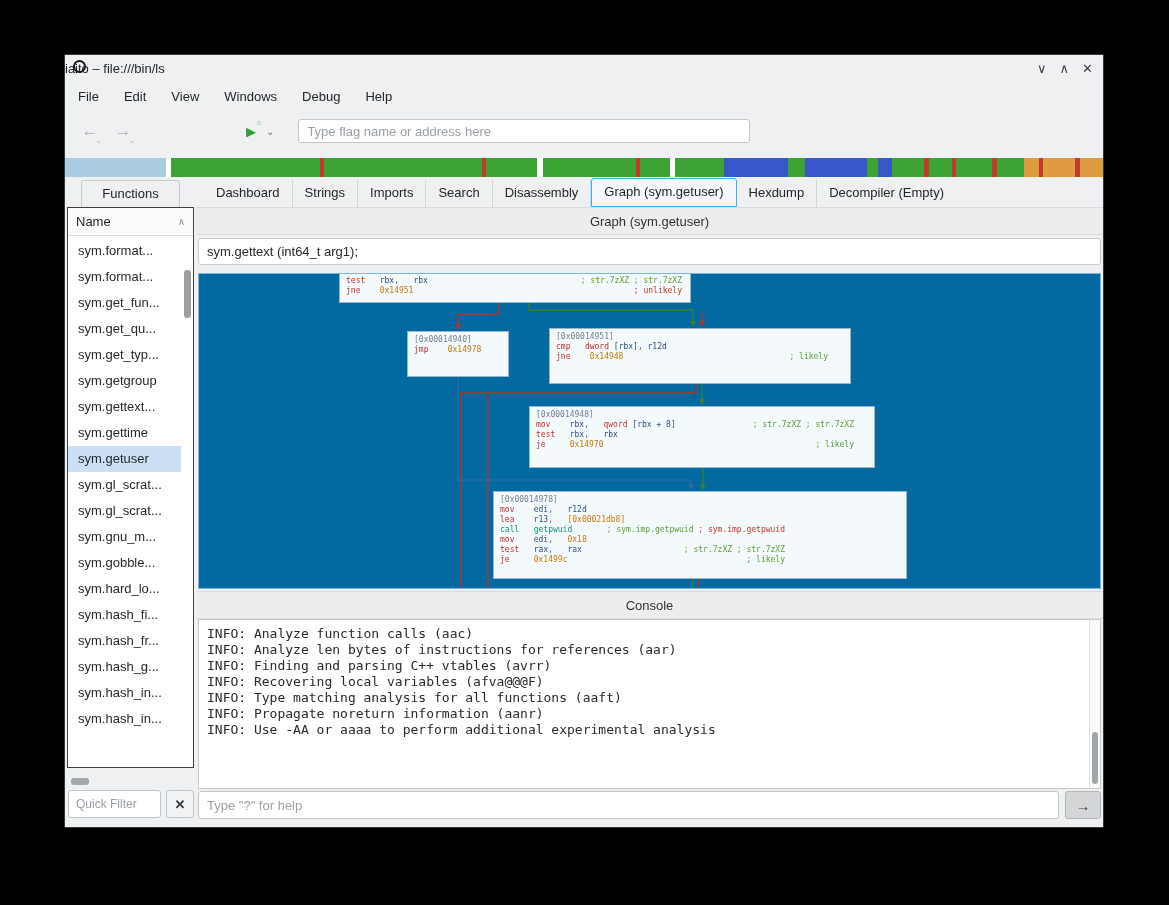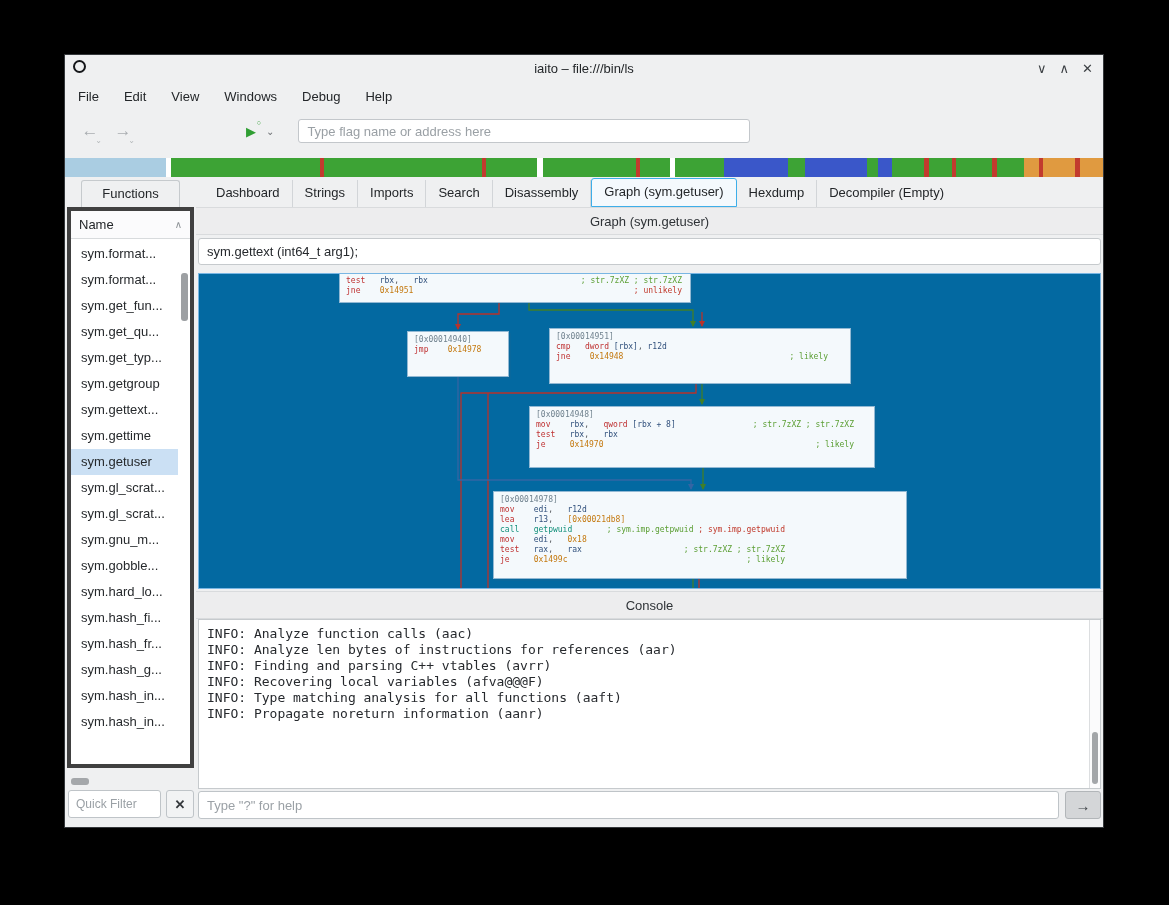--- a/index.html
+++ b/index.html
@@ -5,21 +5,21 @@
   * { box-sizing: border-box; margin: 0; padding: 0; }
   html,body { width:1169px; height:905px; background:#000; font-family:"Liberation Sans", sans-serif; overflow:hidden; }
   #desktop { position:relative; width:1169px; height:905px; background:#000; }
 
   #app-window { position:absolute; left:65px; top:55px; width:1038px; height:772px;
     background:#eff0f1; box-shadow:0 0 0 1px #35383b; display:flex; flex-direction:column; }
 
   
   .titlebar { height:26px; position:relative; display:flex; align-items:center; background:#eff0f1; }
   .tb-logo { position:absolute; left:8px; top:5px; width:13px; height:13px; border:2.5px solid #15171a; border-radius:50%; }
-  .tb-title { width:100%; text-align:center; font-size:13px; color:#232629; }
+  .tb-title { width:100%; font-size:13px; color:#232629; }
   .tb-controls { position:absolute; right:10px; top:0; height:26px; display:flex; align-items:center; gap:13px; }
   .tb-btn { font-size:13px; color:#3b3f43; cursor:default; line-height:1; }
 
   
   .menubar { height:30px; display:flex; align-items:center; padding-left:11px; gap:21px; }
   .menu-item { font-size:13px; color:#232629; padding:3px 2px; }
 
   
   .toolbar { height:40px; display:flex; align-items:center; padding-left:15px; }
   .nav-arrow { color:#a9adb1; font-size:17px; position:relative; margin-right:13px; width:20px; text-align:center;}
@@ -36,21 +36,21 @@
   .seg { height:100%; }
 
   
   .content { flex:1; display:flex; min-height:0; }
 
   
   .sidebar { width:131px; display:flex; flex-direction:column; padding:0 2px 0 2px; }
   .side-tabrow { height:30px; display:flex; align-items:flex-end; justify-content:center; }
   .side-tab { padding:5px 20px 6px; font-size:13px; color:#232629; border:1px solid #c6cacd; border-bottom:none;
     border-radius:3px 3px 0 0; background:#eff0f1; }
-  .list-panel { flex:1; min-height:0; background:#fff; border:4px solid #404040; position:relative; display:flex; flex-direction:column;justify-content:center; }
+  .list-panel { flex:1; min-height:0; background:#fff; border:1px solid #404040; position:relative; display:flex; flex-direction:column;justify-content:center; }
   .list-header { height:28px; display:flex; align-items:center; padding:0 8px; border-bottom:1px solid #d8dbdd; font-size:13px; color:#232629; justify-content:space-between; background:#fbfbfc;}
   .sort-ind { color:#8d9296; font-size:10px; }
   .fn-list { flex:1; overflow:hidden; padding-top:2px; }
   .fn-row { height:26px; line-height:26px; font-size:13px; color:#26292c; padding-left:10px; white-space:nowrap; width:calc(100% - 12px); }
   .fn-row.selected { background:#cbe0f4; }
   .v-thumb { position:absolute; right:2px; top:62px; width:7px; height:48px; background:#9da0a3; border-radius:3px; }
   .pill-row { height:16px; display:flex; align-items:center; padding-left:4px; margin-top:5px;}
   .h-pill { width:18px; height:7px; background:#a4a7aa; border-radius:3px; }
   .filter-row { height:38px; display:flex; align-items:center; gap:5px; padding:0 0 8px 1px; }
   .filter-input { flex:1; height:28px; border:1px solid #bfc4c8; border-radius:3px; background:#fff; font-size:12px; padding:0 7px; min-width:0; font-family:"Liberation Sans",sans-serif;}
@@ -267,20 +267,21 @@
           </div>
         <div class="panel-header">Console</div>
         <div class="console-wrap">
           <div class="console-out">
               <div class="console-line">INFO: Analyze function calls (aac)</div>
               <div class="console-line">INFO: Analyze len bytes of instructions for references (aar)</div>
               <div class="console-line">INFO: Finding and parsing C++ vtables (avrr)</div>
               <div class="console-line">INFO: Recovering local variables (afva@@@F)</div>
               <div class="console-line">INFO: Type matching analysis for all functions (aaft)</div>
               <div class="console-line">INFO: Propagate noreturn information (aanr)</div>
+              <div class="console-line">INFO: Use -AA or aaaa to perform additional experimental analysis</div>
             </div>
           <div class="console-sb">
               <div class="thumb"></div>
             </div>
         </div>
         <div class="input-row">
           <input class="console-input" placeholder="Type &quot;?&quot; for help" style="">
           <span class="submit-btn">
               <span>→</span>
             </span>

